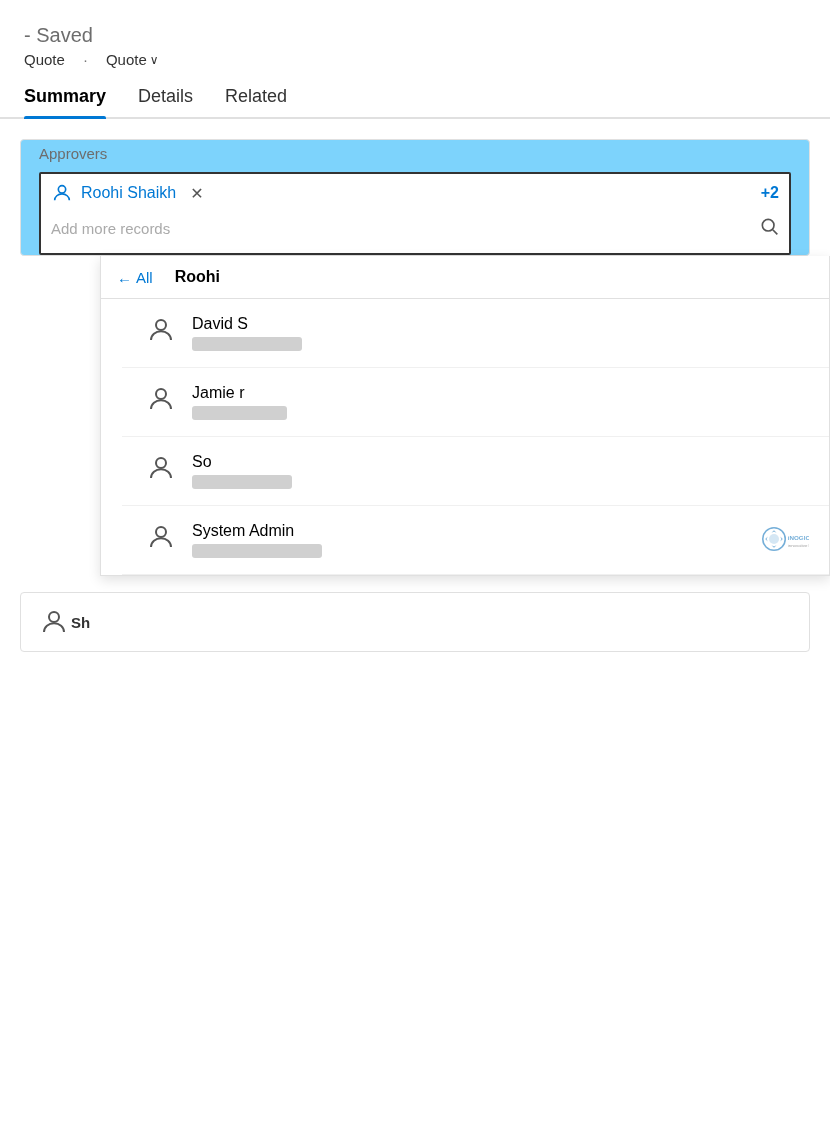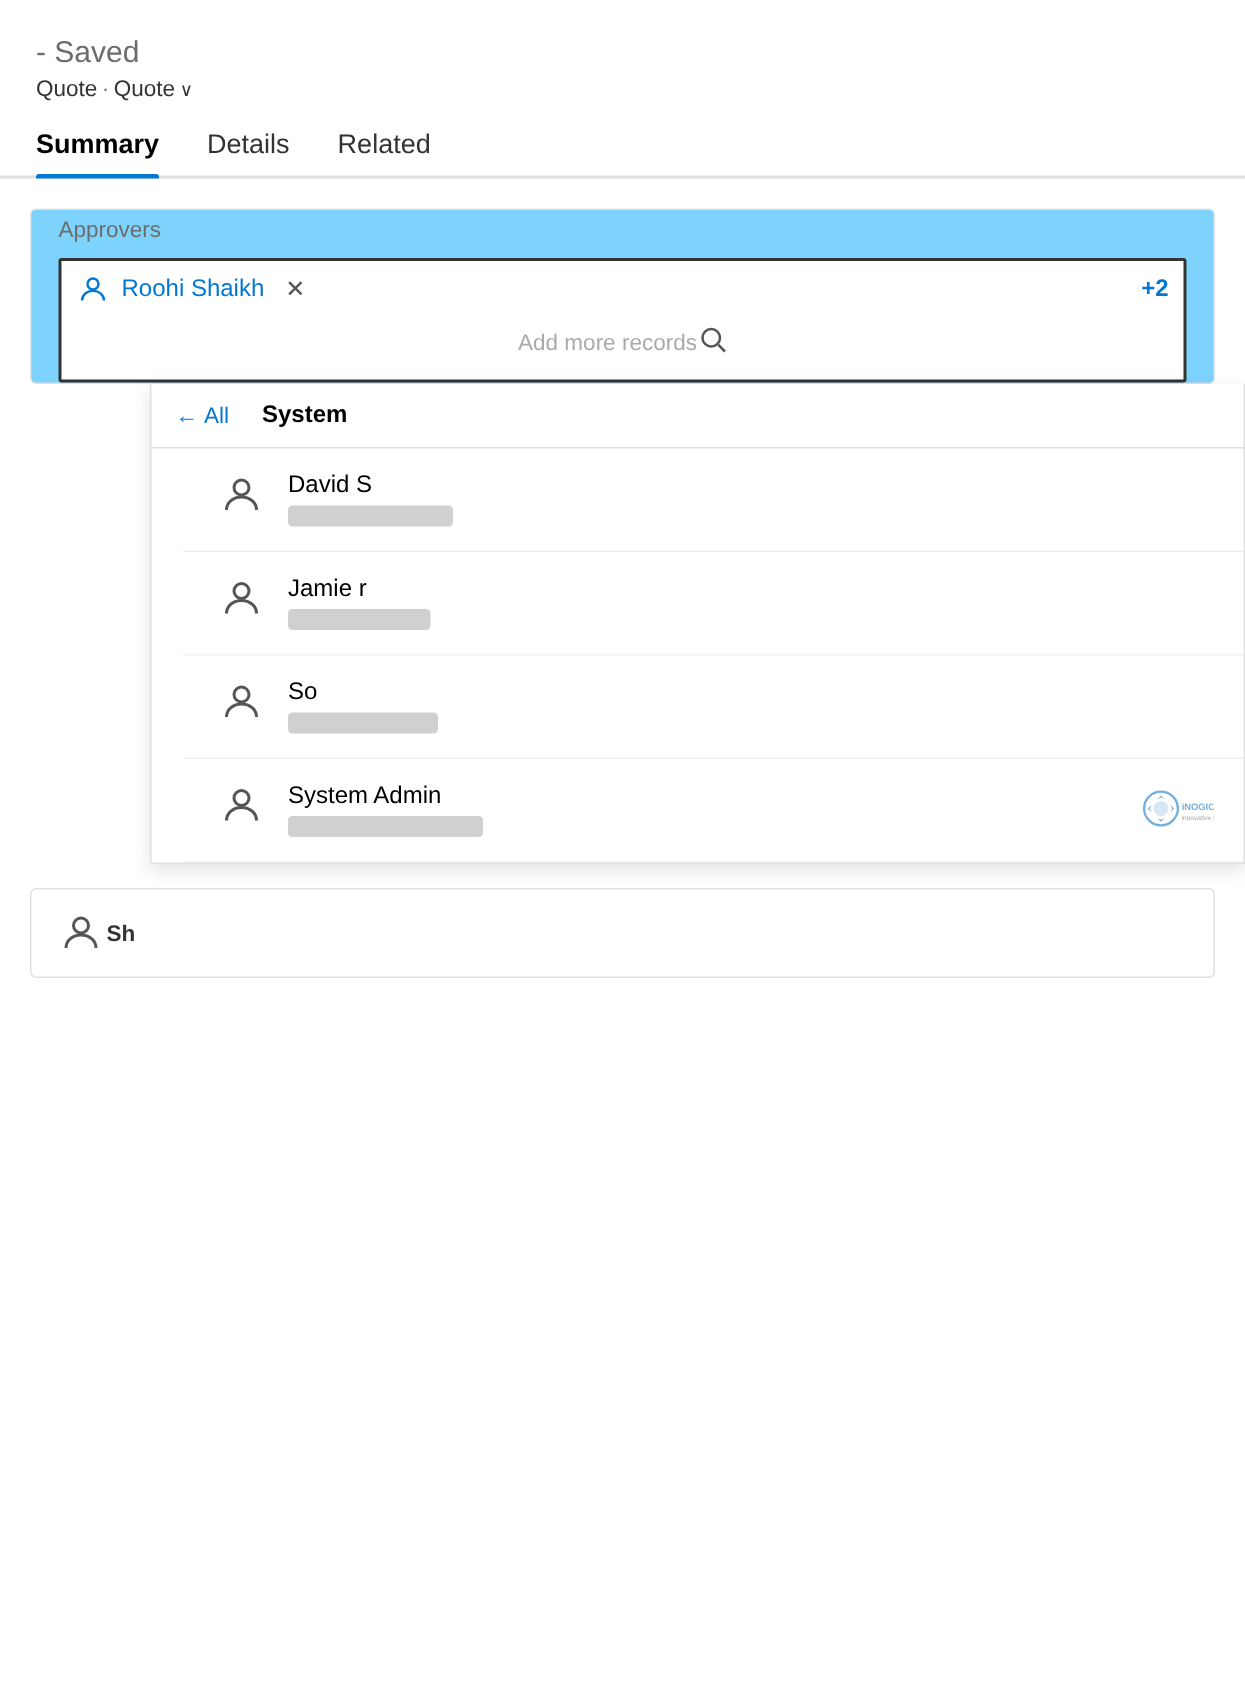--- a/index.html
+++ b/index.html
@@ -29,21 +29,21 @@
     .header-saved {
       font-size: 20px;
       font-weight: 400;
       color: #6d6d6d;
     }
     .header-breadcrumb {
       font-size: 15px;
       color: #333;
       display: flex;
       align-items: center;
-      gap: 3px;
+      gap: 18px;
       margin-bottom: 18px;
     }
     .breadcrumb-dot {
       color: #777;
     }
     .breadcrumb-dropdown {
       display: flex;
       align-items: center;
       gap: 3px;
       cursor: pointer;
@@ -137,21 +137,21 @@
       margin-left: 6px;
     }
     .approver-count {
       color: #0078d4;
       font-size: 16px;
       font-weight: 600;
     }
     .add-more-row {
       display: flex;
       align-items: center;
-      justify-content: center;
+      justify-content: space-between;
       padding: 4px 0 4px 0;
     }
     .add-more-placeholder {
       color: #aaa;
       font-size: 15px;
     }
     .search-icon-small {
       color: #555;
       font-size: 18px;
     }
@@ -326,21 +326,21 @@
       </div>
     </div>
   </div>
 
   <div class="dropdown-panel">
     <div class="dropdown-header">
       <a class="back-link">
         <span class="back-arrow">←</span>
         <span>All</span>
       </a>
-      <span class="dropdown-category">System</span>
+      <span class="dropdown-category">Roohi</span>
     </div>
 
     <div class="user-list">
 
       <div class="user-item">
         <svg class="person-icon-large" viewBox="0 0 24 24" fill="none" stroke="#555" stroke-width="1.6">
           <circle cx="12" cy="8" r="4"></circle>
           <path d="M4 20c0-4 3.6-7 8-7s8 3 8 7"></path>
         </svg>
         <div class="user-info">

